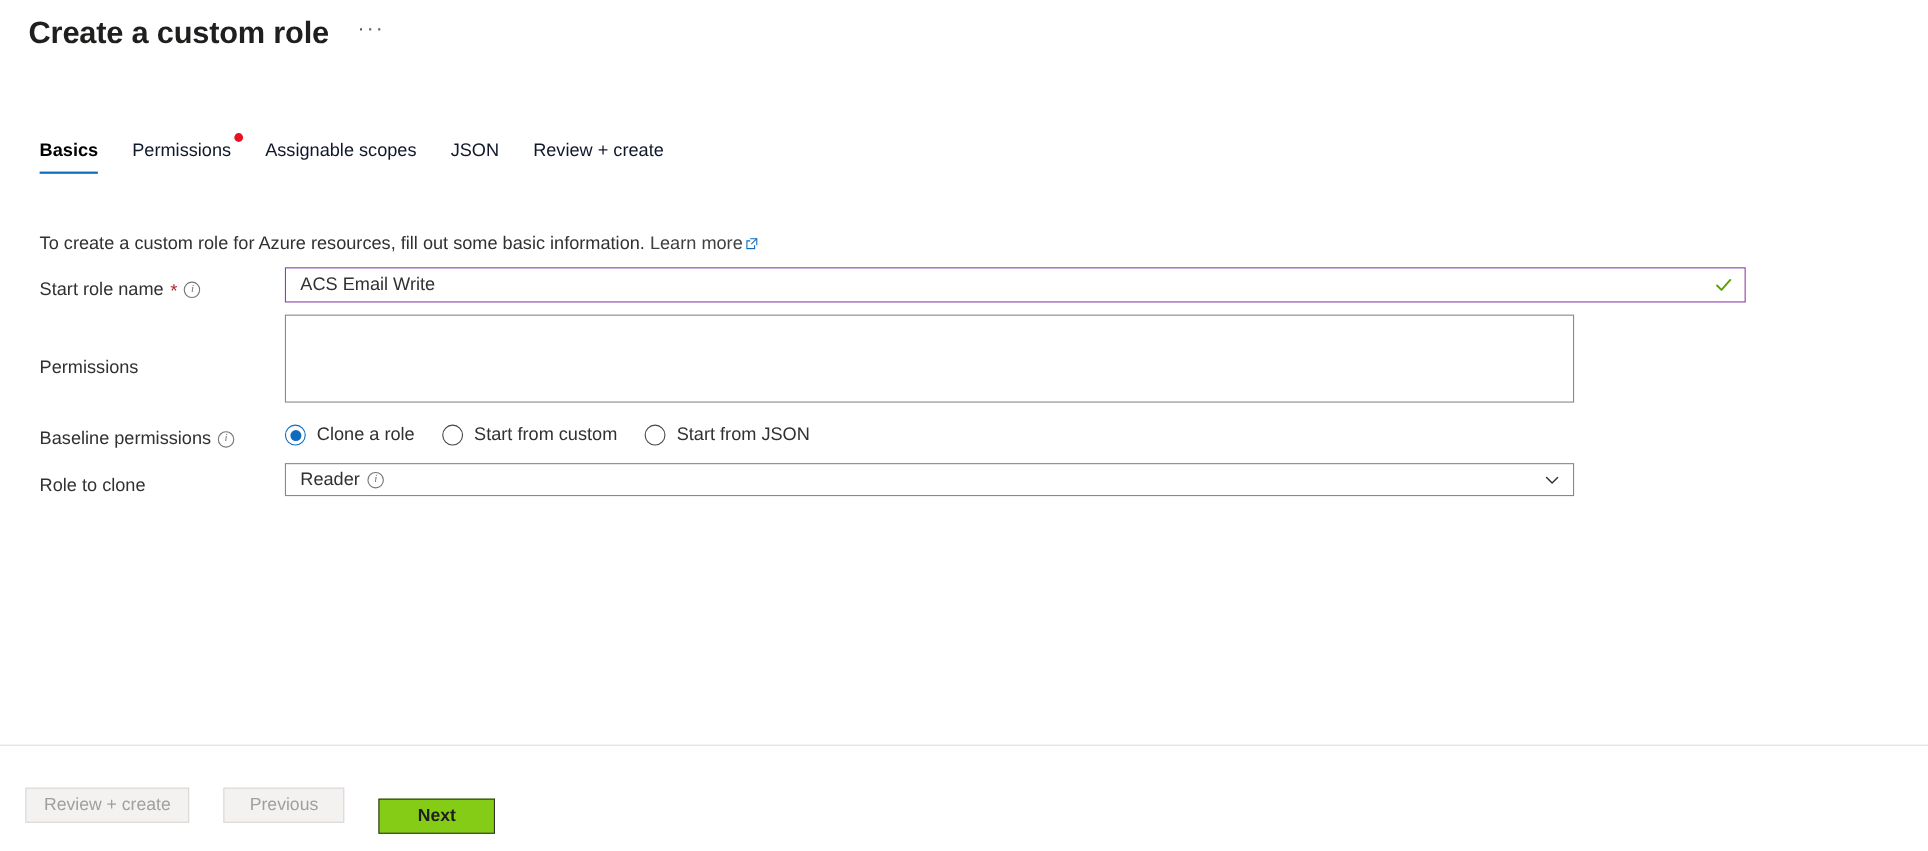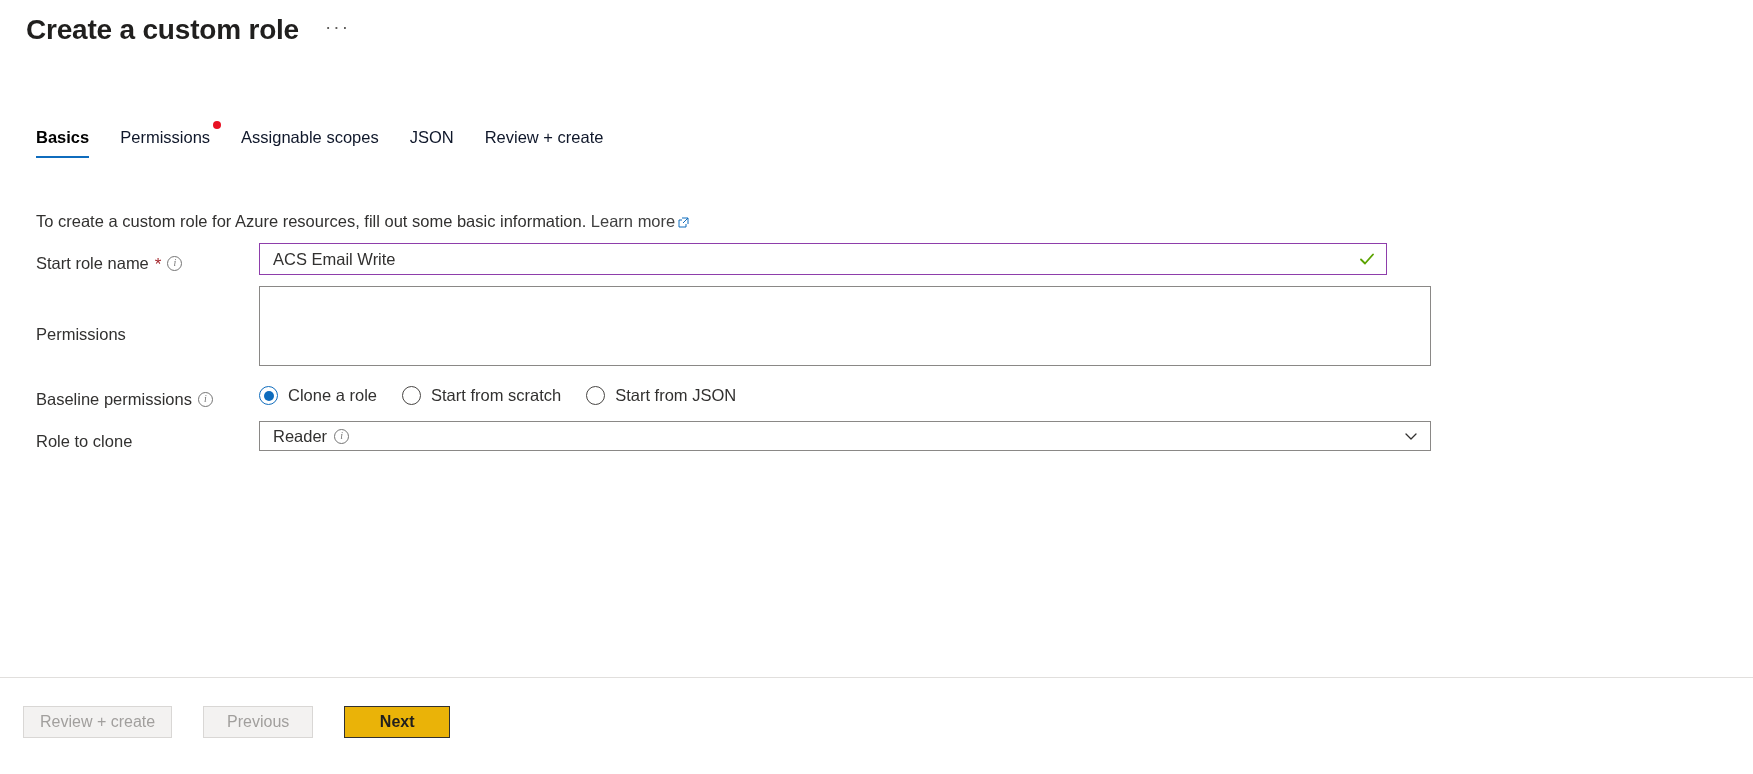--- a/index.html
+++ b/index.html
@@ -104,21 +104,21 @@
   
   .control { flex: 1 1 auto; }
   .text-input {
     position: relative;
     height: 32px;
     border: 1px solid #8a2be2;
     border-color: #8e3eab;
     background: #fff;
     display: flex; align-items: center;
     padding: 0 34px 0 13px;
-    width: 1128px;
+    width: 1328px;
   }
   .text-input .value {
     font-size: 16.5px; color: #323130; line-height: 20px;
   }
   .check-mark {
     position: absolute; right: 11px; top: 50%;
     transform: translateY(-50%);
     width: 16px; height: 16px;
   }
 
@@ -175,25 +175,26 @@
     font-family: "Liberation Sans", sans-serif;
     display: inline-flex; align-items: center; justify-content: center;
     cursor: pointer;
     background: #f3f2f1;
     border: 1px solid #d9d7d5;
     color: #a19f9d;
     line-height: 20px;
   }
   .btn.disabled { cursor: default; }
   .btn.primary-outline {
-    background: #eab308;
+    background: #84cc16;
     border: 1px solid #323130;
     color: #201f1e;
     font-weight: bold;
     min-width: 106px;
+    margin-top: 20px;
   }
 </style>
 </head>
 <body>
 
 <div class="page">
 
   <div class="title-row">
     <div class="page-title">Create a custom role</div>
     <div class="ellipsis-btn">···</div>
@@ -266,21 +267,21 @@
           <div class="radio-item checked">
             <span class="radio-outer">
                 <span class="radio-inner"></span>
               </span>
             <span class="radio-label">Clone a role</span>
           </div>
           <div class="radio-item">
             <span class="radio-outer">
                 <span class="radio-inner"></span>
               </span>
-            <span class="radio-label">Start from scratch</span>
+            <span class="radio-label">Start from custom</span>
           </div>
           <div class="radio-item">
             <span class="radio-outer">
                 <span class="radio-inner"></span>
               </span>
             <span class="radio-label">Start from JSON</span>
           </div>
         </div>
       </div>
     </div>

